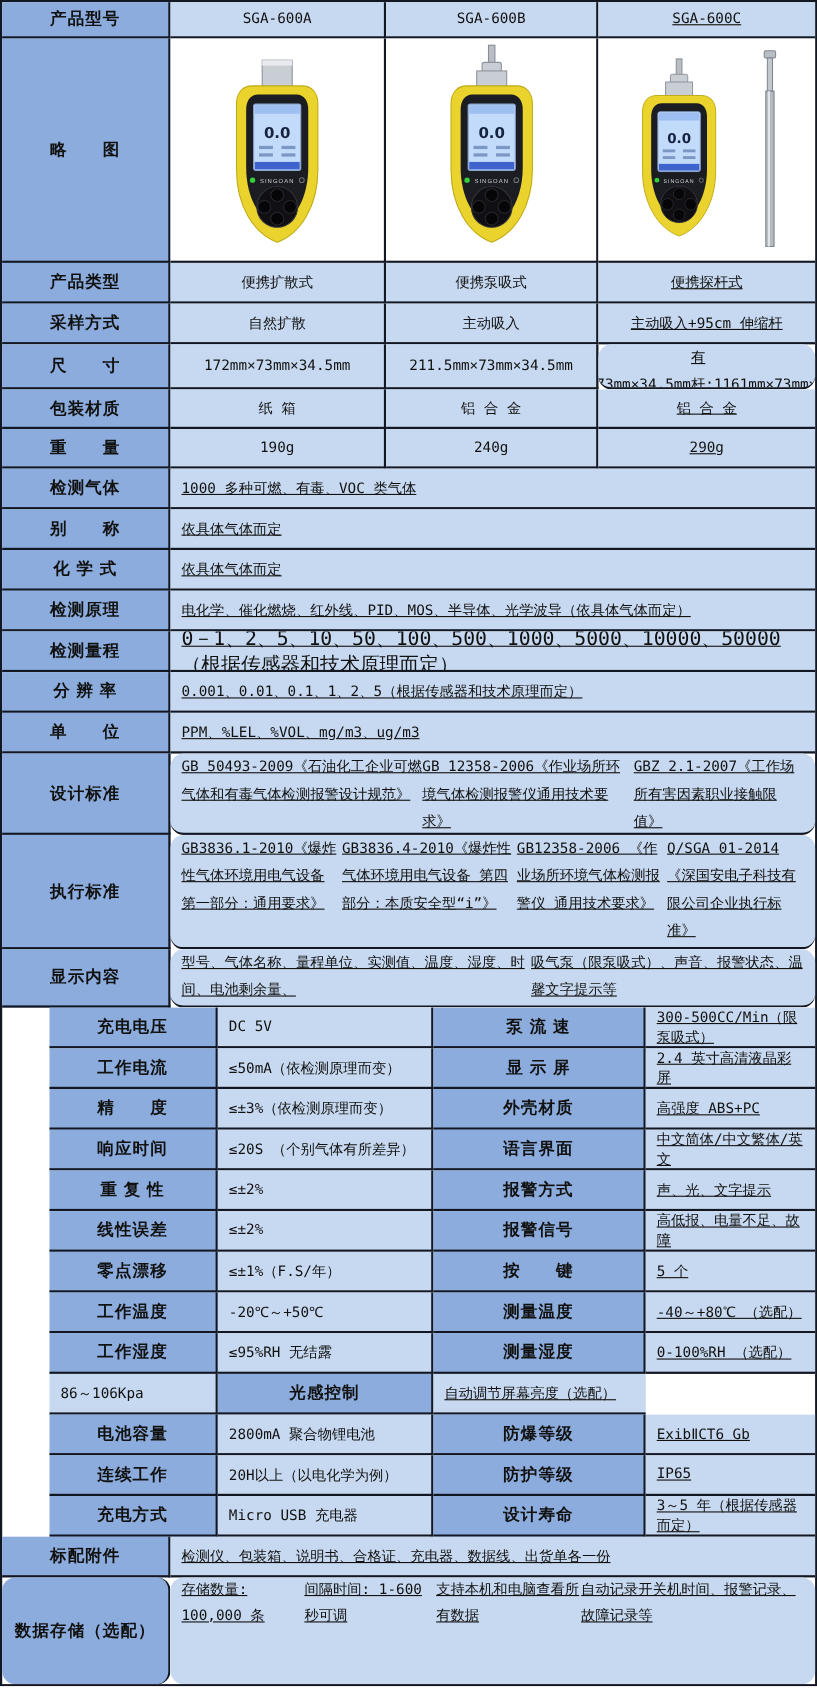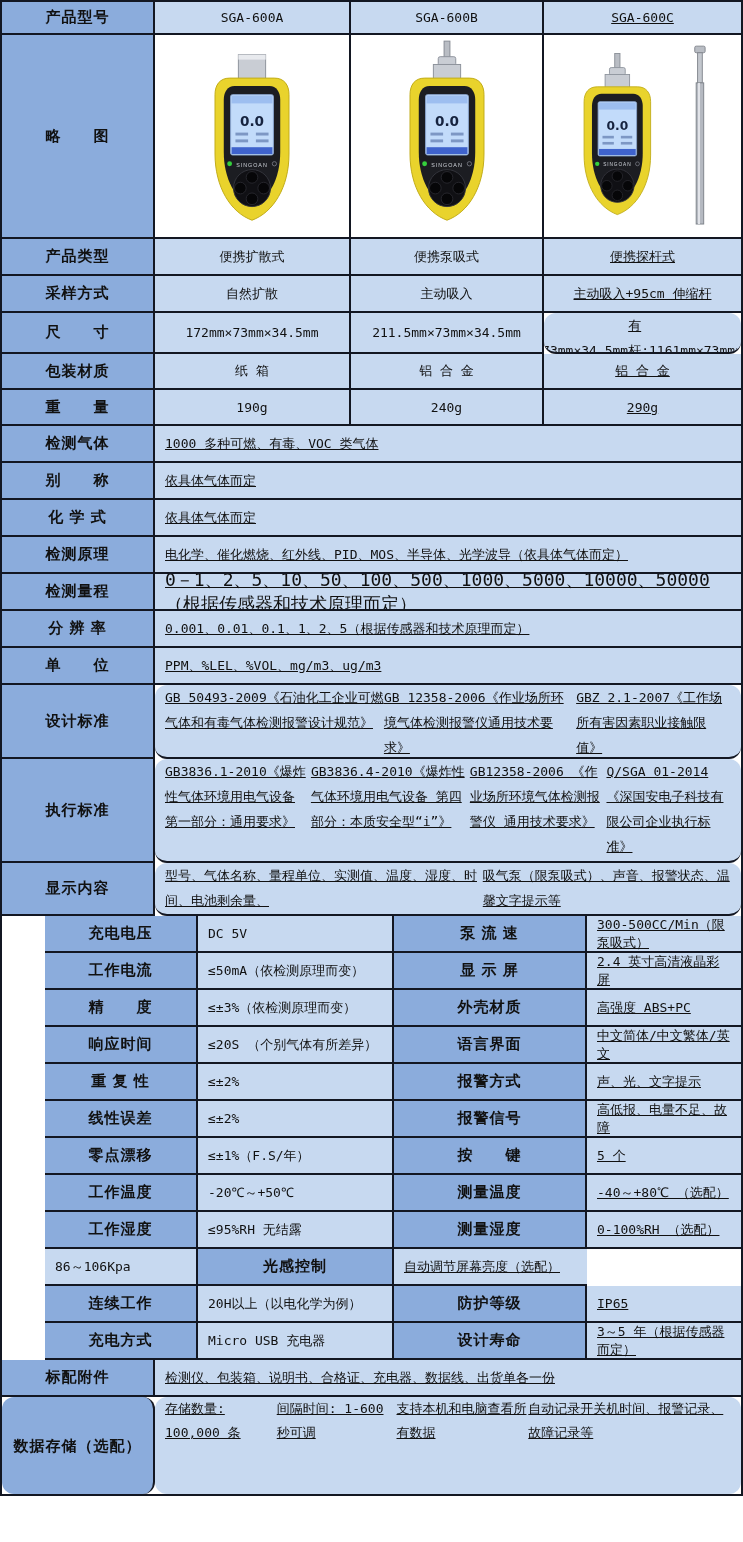--- a/index.html
+++ b/index.html
@@ -292,20 +292,26 @@
     <div class="cell val">≤95%RH 无结露</div>
     <div class="cell lbl">测量湿度</div>
     <div class="cell val">0-100%RH （选配）</div>
   </div>
   <div class="row cols4 h37">
     <div class="cell val">86～106Kpa</div>
     <div class="cell lbl">光感控制</div>
     <div class="cell val">自动调节屏幕亮度（选配）</div>
   </div>
   <div class="row cols4 h37">
+    <div class="cell lbl">电池容量</div>
+    <div class="cell val">2800mA 聚合物锂电池</div>
+    <div class="cell lbl">防爆等级</div>
+    <div class="cell val">ExibⅡCT6 Gb</div>
+  </div>
+  <div class="row cols4 h37">
     <div class="cell lbl">连续工作</div>
     <div class="cell val">20H以上（以电化学为例）</div>
     <div class="cell lbl">防护等级</div>
     <div class="cell val">IP65</div>
   </div>
   <div class="row cols4 h37">
     <div class="cell lbl">充电方式</div>
     <div class="cell val">Micro USB 充电器</div>
     <div class="cell lbl">设计寿命</div>
     <div class="cell val">3～5 年（根据传感器而定）</div>

